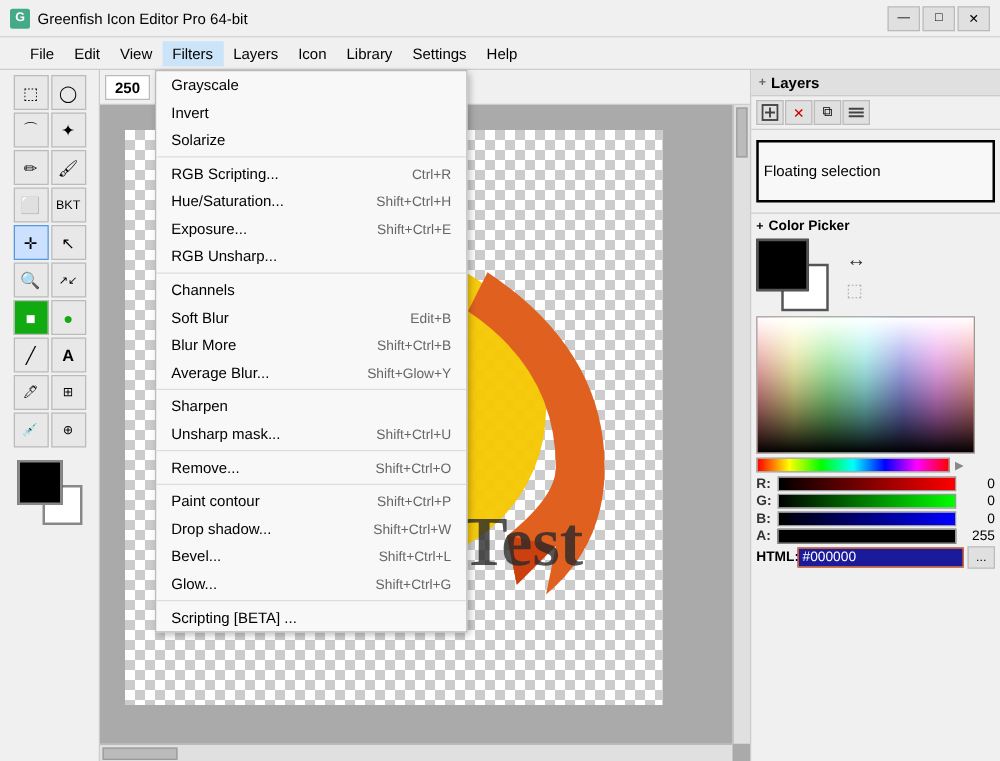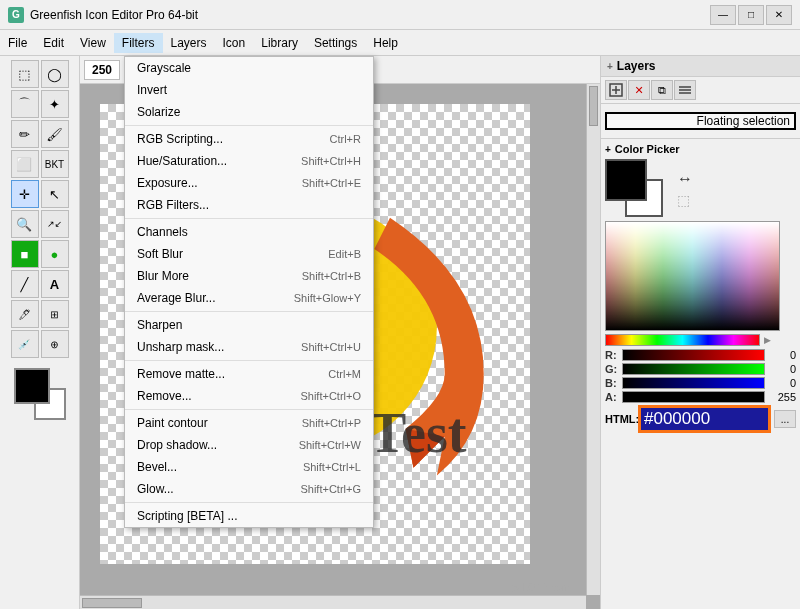--- a/index.html
+++ b/index.html
@@ -39,21 +39,21 @@
       font-size: 10px; cursor: pointer;
     }
 
     
     #menubar {
       background: #f0f0f0;
       height: 26px;
       display: flex;
       align-items: center;
       border-bottom: 1px solid #ccc;
-      padding: 0 0;
+      padding: 0 16px;
     }
     .menu-item {
       padding: 3px 8px;
       cursor: pointer;
       font-size: 12px;
     }
     .menu-item.active { background: #cce4f7; }
 
     
     #main {
@@ -186,22 +186,22 @@
       background: #e0e0e0;
       border: 1px solid #bbb;
       display: flex; align-items: center; justify-content: center;
       font-size: 11px; cursor: pointer;
     }
     .layers-tb-btn.delete { color: #cc0000; }
 
     .floating-selection-box {
       margin: 8px 4px;
       border: 2px solid #000;
-      padding: 0 4px;
-      text-align: right;
+      padding: 16px 4px;
+      text-align: left;
       background: #f8f8f8;
       font-size: 12px;
     }
 
     
     #color-picker-panel {
       padding: 4px;
     }
     .color-picker-header {
       font-size: 11px;
@@ -264,25 +264,25 @@
 
     .html-row {
       display: flex;
       align-items: center;
       gap: 3px;
       margin-top: 2px;
     }
     .html-label { font-size: 11px; font-weight: bold; width: 30px; }
     .html-value {
       flex: 1;
-      font-size: 17px;
+      font-size: 11px;
       background: #1a1a9a;
       color: #fff;
       padding: 1px 3px;
-      border: 3px solid #f97316;
+      border: 1px solid #f97316;
     }
     .html-more-btn {
       width: 22px; height: 18px;
       background: #e0e0e0;
       border: 1px solid #bbb;
       font-size: 10px;
       display: flex; align-items: center; justify-content: center;
       cursor: pointer;
     }
 
@@ -295,21 +295,21 @@
       background: #f8f8f8;
       border: 1px solid #bbb;
       box-shadow: 2px 2px 6px rgba(0,0,0,0.3);
       z-index: 100;
     }
     .dd-item {
       padding: 4px 12px;
       cursor: pointer;
       display: flex;
       justify-content: space-between;
-      align-items: center;
+      align-items: flex-end;
       font-size: 12px;
     }
     .dd-separator {
       height: 1px;
       background: #ddd;
       margin: 2px 0;
     }
     .dd-shortcut {
       color: #666;
       font-size: 11px;
@@ -551,21 +551,21 @@
   </div>
   <div class="dd-item">
     <span>Hue/Saturation...</span>
     <span class="dd-shortcut">Shift+Ctrl+H</span>
   </div>
   <div class="dd-item">
     <span>Exposure...</span>
     <span class="dd-shortcut">Shift+Ctrl+E</span>
   </div>
   <div class="dd-item">
-    <span>RGB Filters...</span>
+    <span>RGB Unsharp...</span>
   </div>
   <div class="dd-separator"></div>
   <div class="dd-item">
     <span>Channels</span>
   </div>
   <div class="dd-item">
     <span>Soft Blur</span>
     <span class="dd-shortcut">Edit+B</span>
   </div>
   <div class="dd-item">
@@ -579,24 +579,20 @@
   <div class="dd-separator"></div>
   <div class="dd-item">
     <span>Sharpen</span>
   </div>
   <div class="dd-item">
     <span>Unsharp mask...</span>
     <span class="dd-shortcut">Shift+Ctrl+U</span>
   </div>
   <div class="dd-separator"></div>
   <div class="dd-item">
-    <span>Remove matte...</span>
-    <span class="dd-shortcut">Ctrl+M</span>
-  </div>
-  <div class="dd-item">
     <span>Remove...</span>
     <span class="dd-shortcut">Shift+Ctrl+O</span>
   </div>
   <div class="dd-separator"></div>
   <div class="dd-item">
     <span>Paint contour</span>
     <span class="dd-shortcut">Shift+Ctrl+P</span>
   </div>
   <div class="dd-item">
     <span>Drop shadow...</span>

